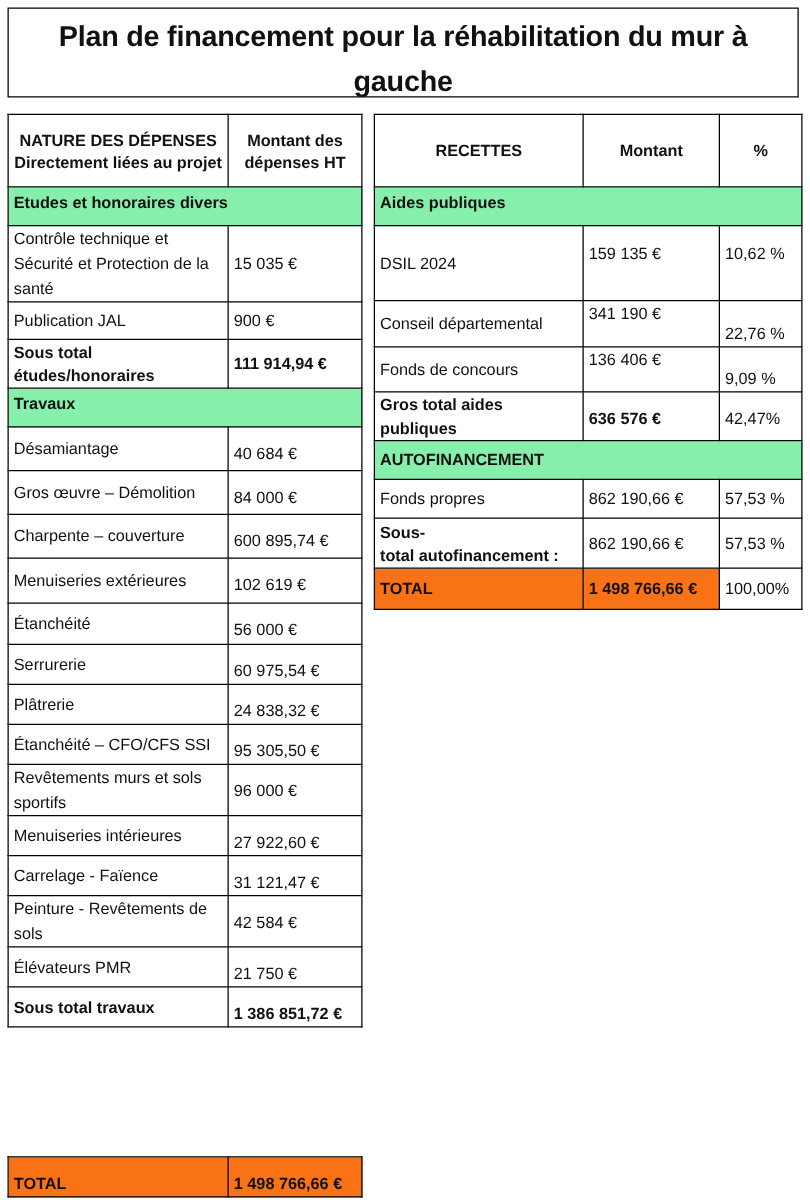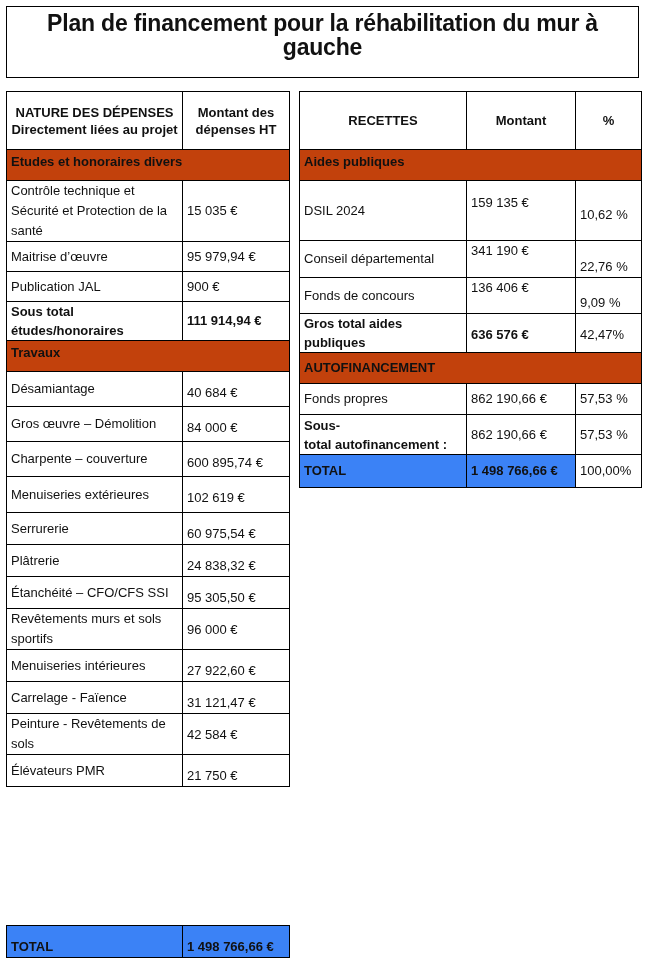--- a/index.html
+++ b/index.html
@@ -1,24 +1,24 @@
 <!DOCTYPE html>
 <html><head>
 <meta charset="utf-8">
 <style>
   html, body { margin: 0; padding: 0; background: #ffffff; }
   body { width: 648px; height: 960px; position: relative; font-family: "Liberation Sans", sans-serif; color: #111; overflow: hidden; }
   .title-box { position: absolute; left: 6px; top: 6px; width: 633px; height: 72px; border: 1.5px solid #000; box-sizing: border-box; text-align: center; }
-  .title-box h1 { margin: 0; padding-top: 4px; font-size: 23px; line-height: 24px; font-weight: bold; letter-spacing: -0.2px; }
+  .title-box h1 { margin: 0; padding-top: 4px; font-size: 23px; line-height: 36px; font-weight: bold; letter-spacing: -0.2px; }
   table { border-collapse: collapse; position: absolute; table-layout: fixed; }
   td { border: 1.4px solid #000; font-size: 13px; line-height: 20px; vertical-align: middle; padding: 0 4px; box-sizing: border-box; }
   td.top { vertical-align: top; padding-top: 11px; }
   td.b { font-weight: bold; }
-  tr.section td { background: #c2410c; font-weight: bold; vertical-align: top; padding-top: 2px; }
-  td.grey { background: #3b82f6; margin-left: 28px; }
+  tr.section td { background: #86efac; font-weight: bold; vertical-align: top; padding-top: 2px; }
+  td.grey { background: #f97316; margin-left: 28px; }
   #dep { left: 6px; top: 91px; width: 283px; }
   #dep col.c1 { width: 176px; }
   #dep col.c2 { width: 107px; }
   #rec { left: 299px; top: 91px; width: 342px; }
   #rec col.c1 { width: 167px; }
   #rec col.c2 { width: 109px; }
   #rec col.c3 { width: 66px; }
   #tot { left: 6px; top: 925px; width: 283px; }
   #tot col.c1 { width: 176px; }
   #tot col.c2 { width: 107px; }
@@ -45,24 +45,20 @@
     <td class="hdr">Montant des dépenses HT</td>
   </tr>
   <tr class="section" style="height:31px">
     <td colspan="2">Etudes et honoraires divers</td>
   </tr>
   <tr style="height:60px">
     <td>Contrôle technique et Sécurité et Protection de la santé</td>
     <td>15 035 €</td>
   </tr>
   <tr style="height:30px">
-    <td>Maitrise d’œuvre</td>
-    <td>95 979,94 €</td>
-  </tr>
-  <tr style="height:30px">
     <td>Publication JAL</td>
     <td>900 €</td>
   </tr>
   <tr style="height:39px">
     <td class="b" style="line-height:19px">Sous total études/honoraires</td>
     <td class="b">111 914,94 €</td>
   </tr>
   <tr class="section" style="height:31px">
     <td colspan="2">Travaux</td>
   </tr>
@@ -74,20 +70,24 @@
     <td>Gros œuvre – Démolition</td>
     <td class="top">84 000 €</td>
   </tr>
   <tr style="height:35px">
     <td>Charpente – couverture</td>
     <td class="top">600 895,74 €</td>
   </tr>
   <tr style="height:36px">
     <td>Menuiseries extérieures</td>
     <td class="top">102 619 €</td>
+  </tr>
+  <tr style="height:33px">
+    <td>Étanchéité</td>
+    <td class="top">56 000 €</td>
   </tr>
   <tr style="height:32px">
     <td>Serrurerie</td>
     <td class="top">60 975,54 €</td>
   </tr>
   <tr style="height:32px">
     <td>Plâtrerie</td>
     <td class="top">24 838,32 €</td>
   </tr>
   <tr style="height:31px">
@@ -106,20 +106,24 @@
     <td>Carrelage - Faïence</td>
     <td class="top">31 121,47 €</td>
   </tr>
   <tr style="height:40px">
     <td>Peinture - Revêtements de sols</td>
     <td class="top">42 584 €</td>
   </tr>
   <tr style="height:31px">
     <td>Élévateurs PMR</td>
     <td class="top">21 750 €</td>
+  </tr>
+  <tr style="height:30px">
+    <td class="b">Sous total travaux</td>
+    <td class="b top">1 386 851,72 €</td>
   </tr>
 </tbody>
   </table>
 
 <table id="tot">
   <colgroup>
       <col class="c1">
       <col class="c2">
     </colgroup>
   <tbody>
@@ -141,21 +145,21 @@
     <td class="hdr">RECETTES</td>
     <td class="hdr">Montant</td>
     <td class="hdr">%</td>
   </tr>
   <tr class="section" style="height:31px">
     <td colspan="3">Aides publiques</td>
   </tr>
   <tr style="height:60px">
     <td>DSIL 2024</td>
     <td class="top" style="padding-top:12px">159 135 €</td>
-    <td class="top" style="padding-top:24px">10,62 %</td>
+    <td class="top" style="padding-top:12px">10,62 %</td>
   </tr>
   <tr style="height:30px">
     <td>Conseil départemental</td>
     <td class="top" style="padding-top:0">341 190 €</td>
     <td class="top" style="padding-top:16px">22,76 %</td>
   </tr>
   <tr style="height:30px">
     <td>Fonds de concours</td>
     <td class="top" style="padding-top:0">136 406 €</td>
     <td class="top" style="padding-top:15px">9,09 %</td>

